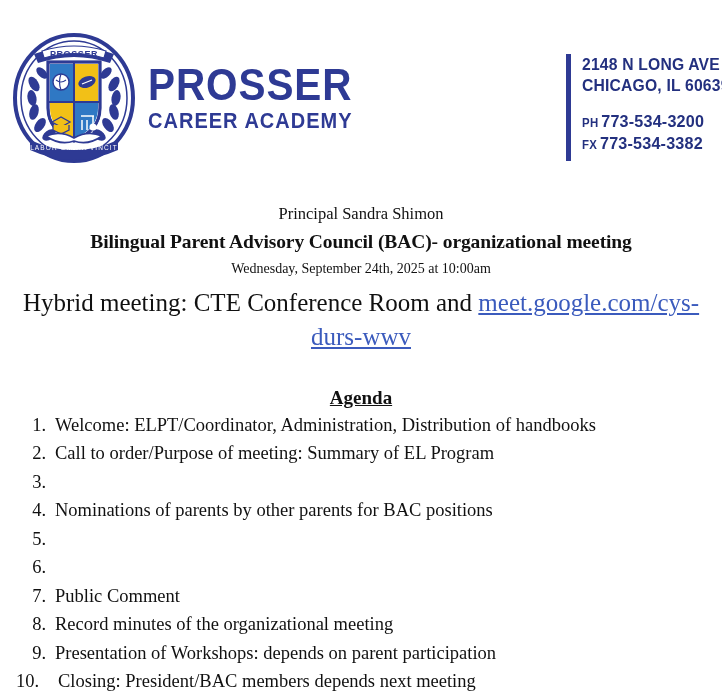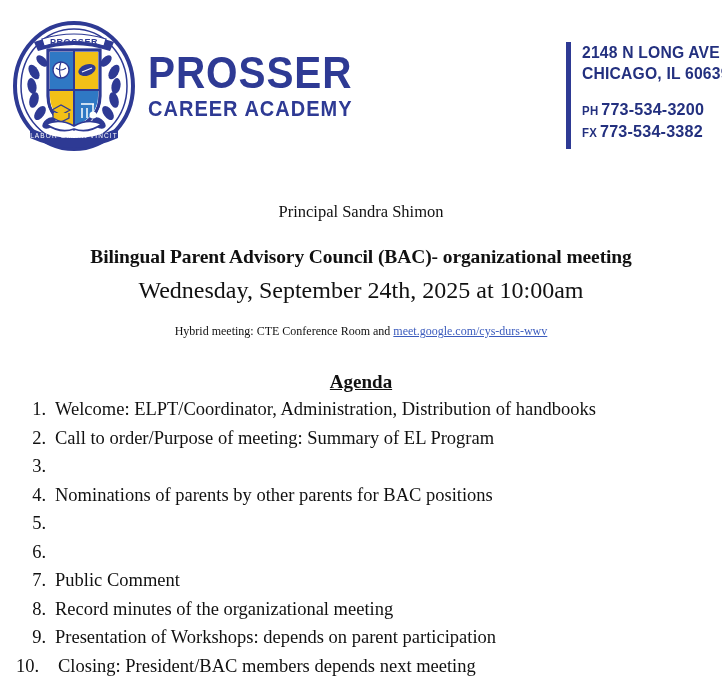--- a/index.html
+++ b/index.html
@@ -13,20 +13,21 @@
     overflow: hidden;
     font-family: "Liberation Serif", "DejaVu Serif", serif;
     color: #111111;
     position: relative;
   }
 
   
   .letterhead {
     position: relative;
     height: 175px;
+    margin-top: 12px;
   }
 
   .logo-block {
     position: absolute;
     left: 12px;
     top: 20px;
     display: flex;
     align-items: center;
   }
 
@@ -110,38 +111,38 @@
   .doc-body {
     padding: 0 16px;
   }
 
   .head-lines {
     text-align: center;
   }
   .line-principal {
     font-size: 16.5px;
     line-height: 1.38;
-    margin-top: 26px;
+    margin-top: 16px;
   }
   .line-title {
     font-size: 19.5px;
     font-weight: bold;
     line-height: 1.38;
-    margin-top: 20px;
+    margin-top: 3px;
     letter-spacing: -0.1px;
   }
   .line-datetime {
-    font-size: 24px;
+    font-size: 14px;
     line-height: 1.38;
     margin-top: 3px;
   }
   .line-hybrid {
-    font-size: 12px;
+    font-size: 25px;
     line-height: 1.38;
-    margin-top: 16px;
+    margin-top: 8px;
   }
   .meet-link {
     color: #3b5bbd;
     text-decoration: underline;
     cursor: pointer;
   }
 
   .agenda-heading {
     text-align: center;
     font-size: 19px;

